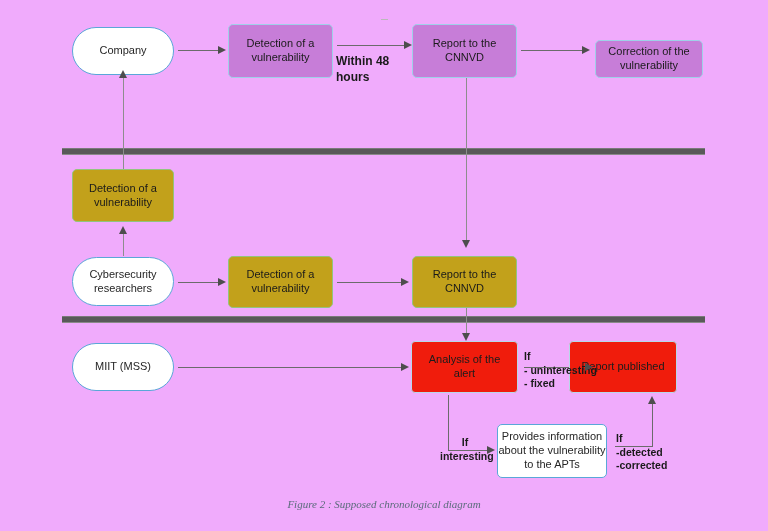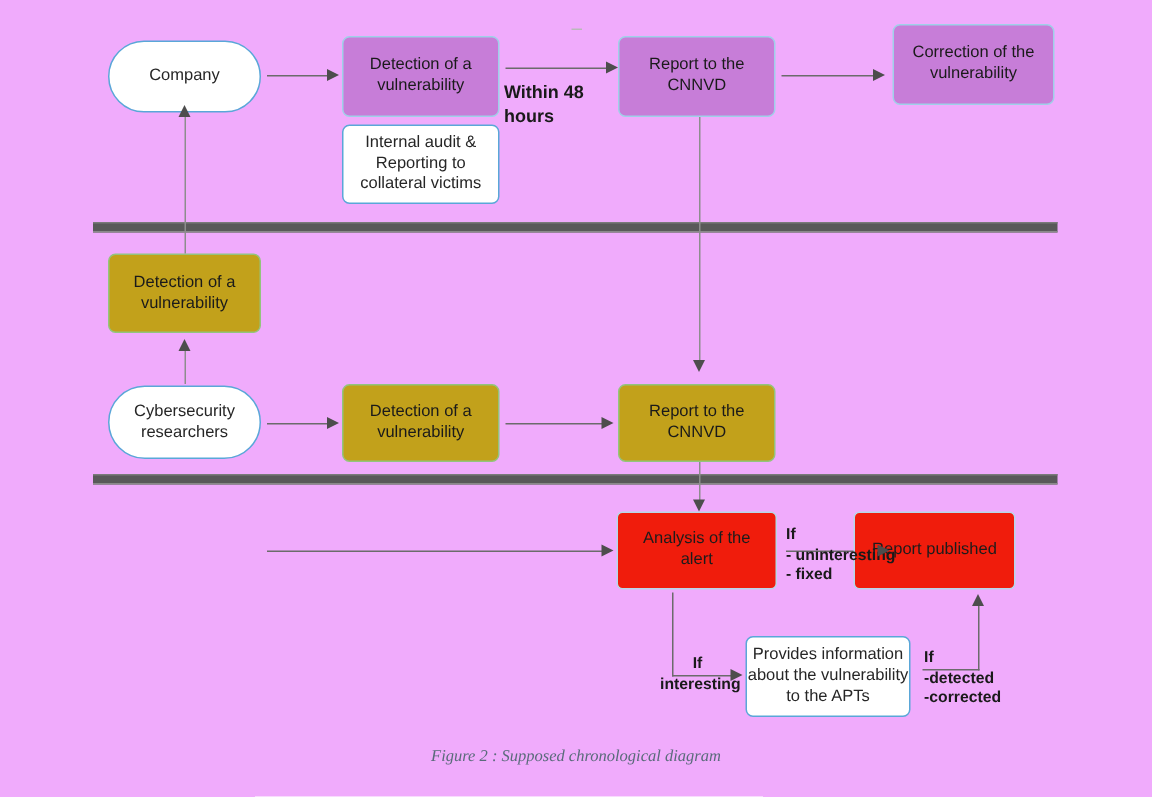--- a/index.html
+++ b/index.html
@@ -141,35 +141,32 @@
   <div class="rail" style="left:62px; top:316px; width:643px;"></div>
 
   <div class="node oval" style="left:72px; top:27px; width:102px; height:48px;">Company</div>
 
   <div class="hline" style="left:178px; top:50px; width:42px;"></div>
   <div class="arrow-r" style="left:218px; top:46px;"></div>
 
   <div class="node box-purple" style="left:228px; top:24px; width:105px; height:54px;">Detection of a
 vulnerability</div>
 
-  <div class="node box-white" style="left:228px; top:83px; width:105px; height:53px;">Internal audit &amp;
-Reporting to
-collateral victims</div>
 
   <div class="hline" style="left:337px; top:45px; width:72px;"></div>
   <div class="arrow-r" style="left:404px; top:41px;"></div>
   <div class="edge-label bold" style="left:336px; top:54px; width:82px;">Within 48 hours</div>
 
   <div class="node box-purple" style="left:412px; top:24px; width:105px; height:54px;">Report to the
 CNNVD</div>
 
   <div class="hline" style="left:521px; top:50px; width:63px;"></div>
   <div class="arrow-r" style="left:582px; top:46px;"></div>
 
-  <div class="node box-purple" style="left:595px; top:16px; width:108px; height:54px;">Correction of the
+  <div class="node box-purple" style="left:595px; top:40px; width:108px; height:38px;">Correction of the
 vulnerability</div>
 
   <div class="hline" style="left:381px; top:19px; width:7px; background:#b9b9b9;"></div>
 
   <div class="vline" style="left:123px; top:74px; height:95px;"></div>
   <div class="arrow-u" style="left:119px; top:70px;"></div>
 
   <div class="vline" style="left:466px; top:78px; height:166px;"></div>
   <div class="arrow-d" style="left:462px; top:240px;"></div>
 
@@ -190,20 +187,21 @@
 
   <div class="hline" style="left:337px; top:282px; width:66px;"></div>
   <div class="arrow-r" style="left:401px; top:278px;"></div>
 
   <div class="node box-gold" style="left:412px; top:256px; width:105px; height:52px;">Report to the
 CNNVD</div>
 
   <div class="vline" style="left:466px; top:308px; height:30px;"></div>
   <div class="arrow-d" style="left:462px; top:333px;"></div>
 
+  <div class="node oval" style="left:72px; top:343px; width:102px; height:48px;">MIIT (MSS)</div>
 
   <div class="hline" style="left:178px; top:367px; width:225px;"></div>
   <div class="arrow-r" style="left:401px; top:363px;"></div>
 
   <div class="node box-red" style="left:411px; top:341px; width:107px; height:52px;">Analysis of the
 alert</div>
 
   <div class="hline" style="left:524px; top:367px; width:63px;"></div>
   <div class="arrow-r" style="left:585px; top:363px;"></div>
   <div class="edge-label" style="left:524px; top:350px; width:80px;">If

